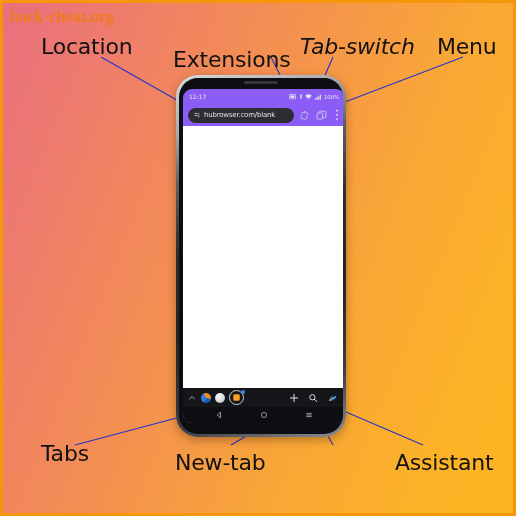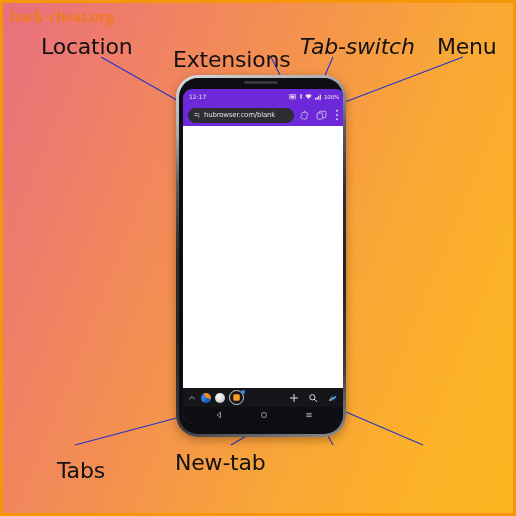--- a/index.html
+++ b/index.html
@@ -43,21 +43,21 @@
     color: #121212;
     font-size: 22px;
     font-family: "DejaVu Sans", sans-serif;
     letter-spacing: -0.2px;
     white-space: nowrap;
   }
   #lbl-location    { left: 38px;  top: 31px; }
   #lbl-extensions  { left: 170px; top: 44px; }
   #lbl-tabswitch   { left: 297px; top: 31px; font-style: italic; }
   #lbl-menu        { left: 425px; top: 31px; margin-left: 9px; }
-  #lbl-tabs        { left: 38px;  top: 455px; margin-left: 16px; }
+  #lbl-tabs        { left: 38px;  top: 438px; }
   #lbl-newtab      { left: 172px; top: 447px; }
   #lbl-search      { left: 297px; top: 447px; }
   #lbl-assistant   { left: 392px; top: 447px; }
 
   #leaders {
     position: absolute;
     left: 0; top: 0;
     width: 516px; height: 516px;
     pointer-events: none;
   }
@@ -94,21 +94,21 @@
     background: #35363b;
   }
 
   
   #screen {
     position: absolute;
     left: 4px;
     top: 11px;
     width: 162px;
     height: 334px;
-    background: #6d28d9;
+    background: #8b5cf6;
     border-radius: 9px;
     overflow: hidden;
     display: flex;
     flex-direction: column;
   }
 
   
   #statusbar {
     height: 15px;
     flex: 0 0 15px;
@@ -280,20 +280,21 @@
     </g>
   </svg>
 
   <div class="callout" id="lbl-location">Location</div>
   <div class="callout" id="lbl-extensions">Extensions</div>
   <div class="callout" id="lbl-tabswitch">Tab-switch</div>
   <div class="callout" id="lbl-menu">Menu</div>
 
   <div class="callout" id="lbl-tabs">Tabs</div>
   <div class="callout" id="lbl-newtab">New-tab</div>
+  <div class="callout" id="lbl-assistant">Assistant</div>
 
   <div id="phone">
     <div id="phone-inner">
       <div id="speaker"></div>
 
       <div id="screen">
 
         <div id="statusbar">
           <span>12:17</span>
           <span id="status-right">

